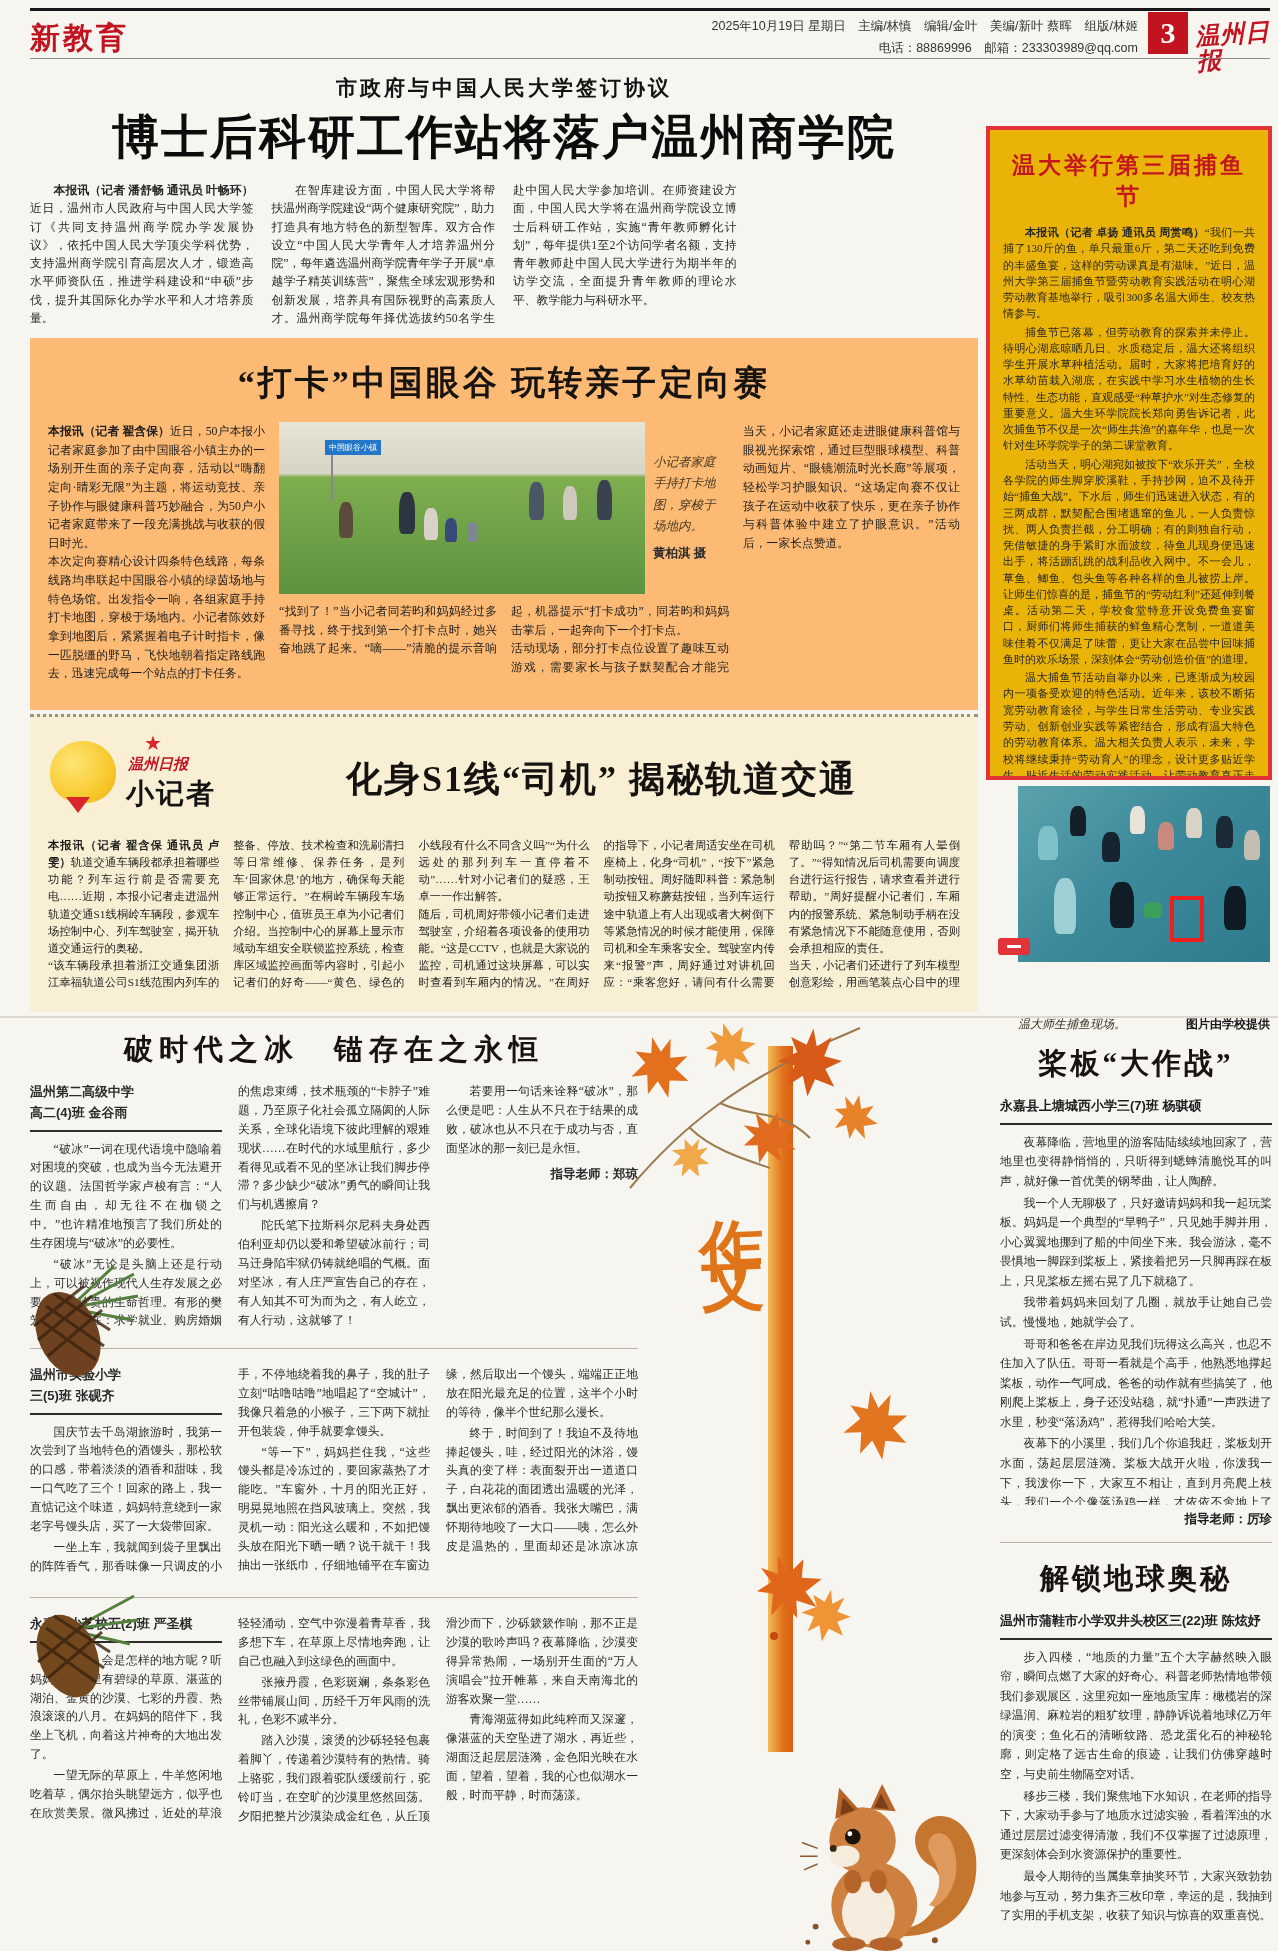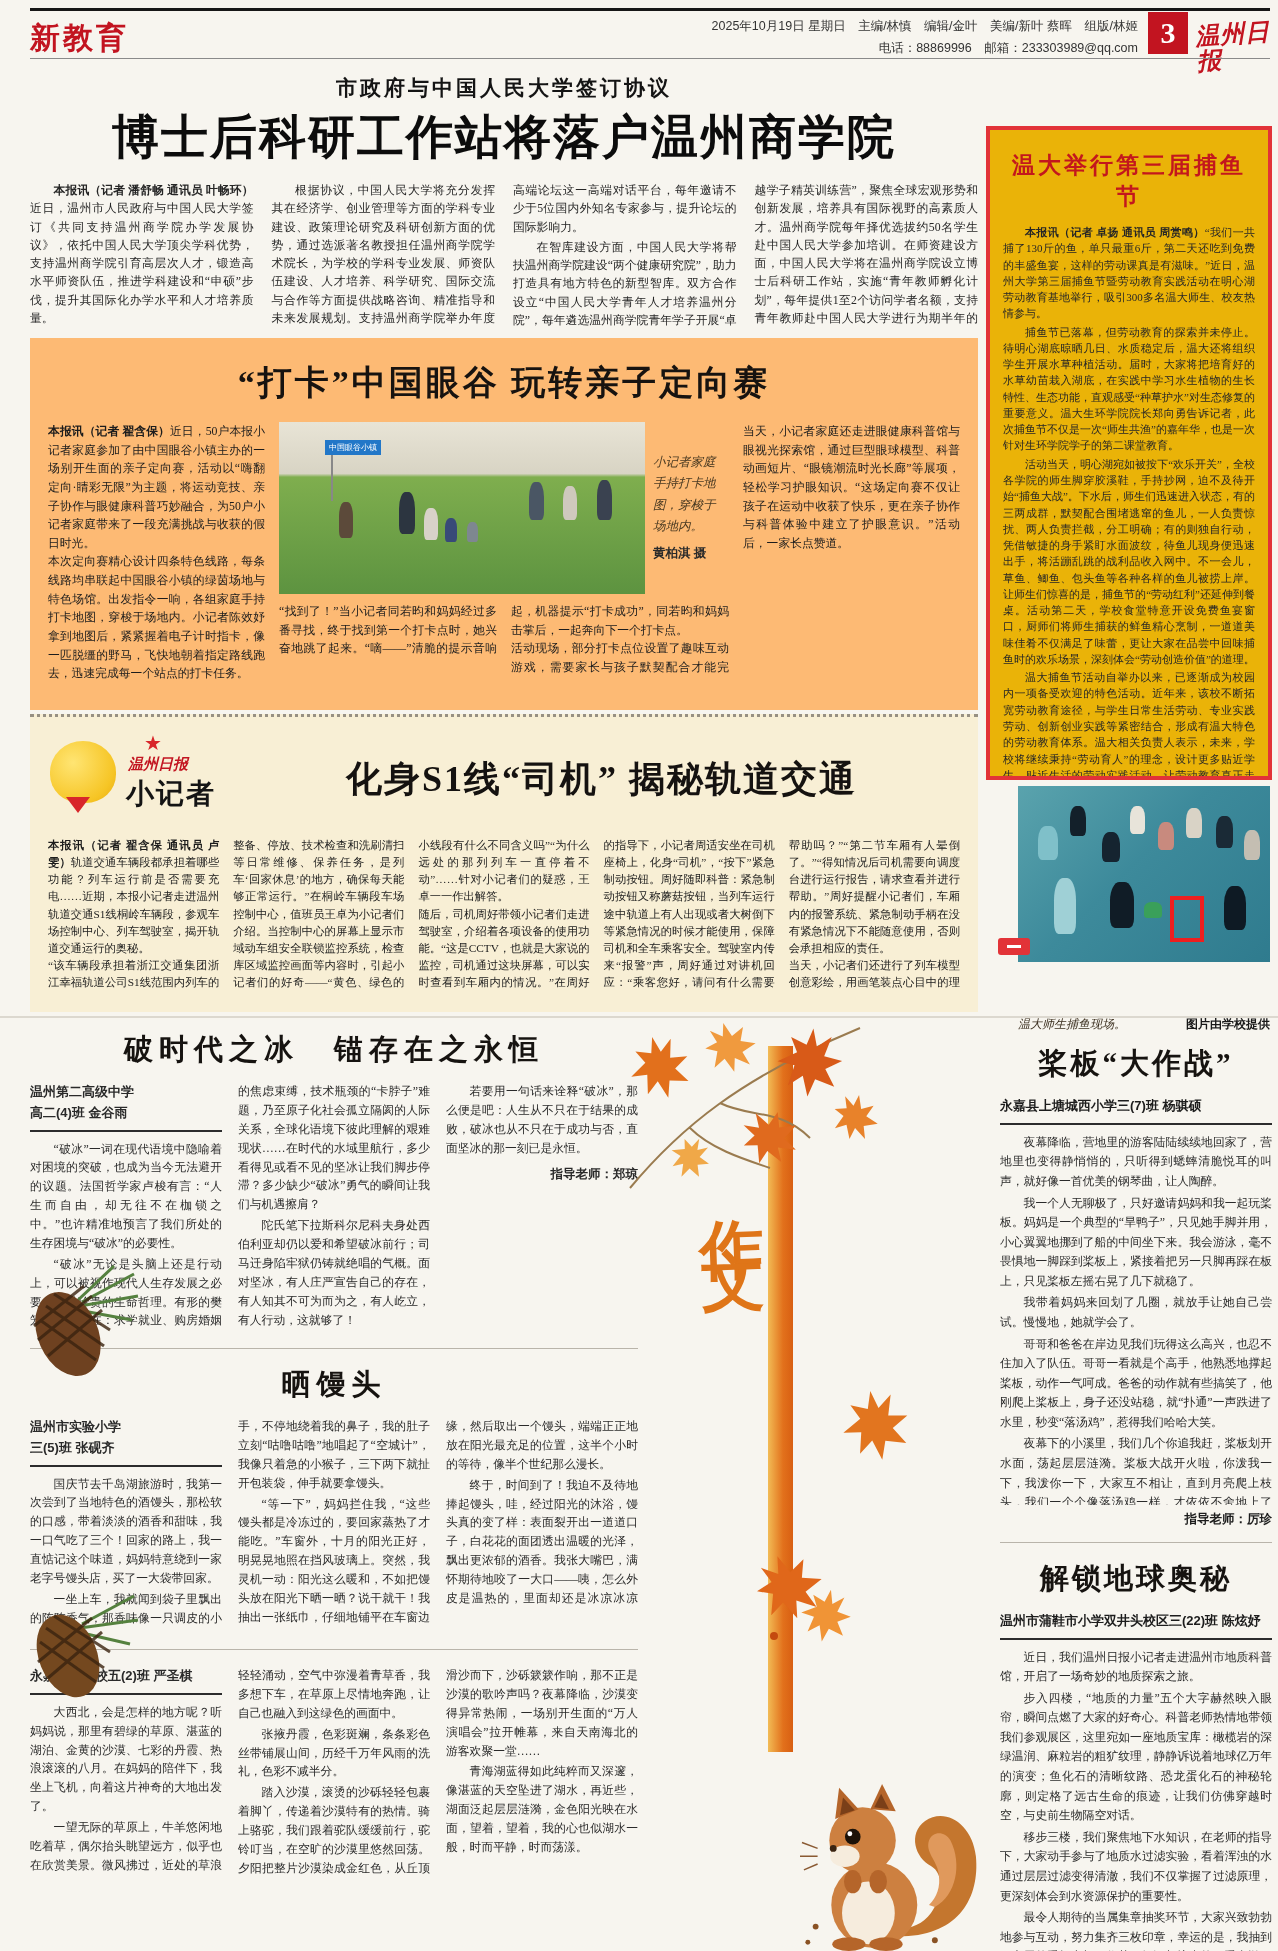--- a/index.html
+++ b/index.html
@@ -95,21 +95,20 @@
   </div>
   <div class="page-badge">3</div>
   <div class="masthead">温州日报</div>
   <div class="head-rule"></div>
 
   <div class="main-story">
     <div class="kicker">市政府与中国人民大学签订协议</div>
     <div class="main-hl">博士后科研工作站将落户温州商学院</div>
     <div class="main-body">
       <p><span class="lead">本报讯（记者 潘舒畅 通讯员 叶畅环）</span><span>近日，温州市人民政府与中国人民大学签订《共同支持温州商学院办学发展协议》，依托中国人民大学顶尖学科优势，支持温州商学院引育高层次人才，锻造高水平师资队伍，推进学科建设和“申硕”步伐，提升其国际化办学水平和人才培养质量。</span></p>
-      <p>根据协议，中国人民大学将充分发挥其在经济学、创业管理等方面的学科专业建设、政策理论研究及科研创新方面的优势，通过选派著名教授担任温州商学院学术院长，为学校的学科专业发展、师资队伍建设、人才培养、科学研究、国际交流与合作等方面提供战略咨询、精准指导和未来发展规划。支持温州商学院举办年度高端论坛这一高端对话平台，每年邀请不少于5位国内外知名专家参与，提升论坛的国际影响力。</p>
       <p>在智库建设方面，中国人民大学将帮扶温州商学院建设“两个健康研究院”，助力打造具有地方特色的新型智库。双方合作设立“中国人民大学青年人才培养温州分院”，每年遴选温州商学院青年学子开展“卓越学子精英训练营”，聚焦全球宏观形势和创新发展，培养具有国际视野的高素质人才。温州商学院每年择优选拔约50名学生赴中国人民大学参加培训。在师资建设方面，中国人民大学将在温州商学院设立博士后科研工作站，实施“青年教师孵化计划”，每年提供1至2个访问学者名额，支持青年教师赴中国人民大学进行为期半年的访学交流，全面提升青年教师的理论水平、教学能力与科研水平。</p>
 
     </div>
   </div>
 
   <div class="daka-panel">
     <div class="daka-hl">“打卡”中国眼谷 玩转亲子定向赛</div>
     <div class="daka-cols">
       <div class="dk-col">
         <p><span class="lead">本报讯（记者 翟含保）</span><span>近日，50户本报小记者家庭参加了由中国眼谷小镇主办的一场别开生面的亲子定向赛，活动以“嗨翻定向·睛彩无限”为主题，将运动竞技、亲子协作与眼健康科普巧妙融合，为50户小记者家庭带来了一段充满挑战与收获的假日时光。</span></p>
@@ -208,21 +207,20 @@
         </div>
         <p>“破冰”一词在现代语境中隐喻着对困境的突破，也成为当今无法避开的议题。法国哲学家卢梭有言：“人生而自由，却无往不在枷锁之中。”也许精准地预言了我们所处的生存困境与“破冰”的必要性。</p>
         <p>“破冰”无论是头脑上还是行动上，可以被视作现代人生存发展之必要，一种珍贵的生命哲理。有形的樊笼却无处不在：求学就业、购房婚姻的焦虑束缚，技术瓶颈的“卡脖子”难题，乃至原子化社会孤立隔阂的人际关系，全球化语境下彼此理解的艰难现状……在时代的水域里航行，多少看得见或看不见的坚冰让我们脚步停滞？多少缺少“破冰”勇气的瞬间让我们与机遇擦肩？</p>
         <p>陀氏笔下拉斯科尔尼科夫身处西伯利亚却仍以爱和希望破冰前行；司马迁身陷牢狱仍铸就绝唱的气概。面对坚冰，有人庄严宣告自己的存在，有人知其不可为而为之，有人屹立，有人行动，这就够了！</p>
         <p>若要用一句话来诠释“破冰”，那么便是吧：人生从不只在于结果的成败，破冰也从不只在于成功与否，直面坚冰的那一刻已是永恒。</p>
         <div class="teacher">指导老师：郑琼</div>
       </div>
     </div>
     <div class="essay-sep"></div>
     <div>
-      <div class="essay-title">晒馒头</div>
       <div class="essay-body" style="height:218px;">
         <div class="byline">
           <div>温州市实验小学</div>
           <div>三(5)班 张砚齐</div>
         </div>
         <p>国庆节去千岛湖旅游时，我第一次尝到了当地特色的酒馒头，那松软的口感，带着淡淡的酒香和甜味，我一口气吃了三个！回家的路上，我一直惦记这个味道，妈妈特意绕到一家老字号馒头店，买了一大袋带回家。</p>
         <p>一坐上车，我就闻到袋子里飘出的阵阵香气，那香味像一只调皮的小手，不停地绕着我的鼻子，我的肚子立刻“咕噜咕噜”地唱起了“空城计”，我像只着急的小猴子，三下两下就扯开包装袋，伸手就要拿馒头。</p>
         <p>“等一下”，妈妈拦住我，“这些馒头都是冷冻过的，要回家蒸热了才能吃。”车窗外，十月的阳光正好，明晃晃地照在挡风玻璃上。突然，我灵机一动：阳光这么暖和，不如把馒头放在阳光下晒一晒？说干就干！我抽出一张纸巾，仔细地铺平在车窗边缘，然后取出一个馒头，端端正正地放在阳光最充足的位置，这半个小时的等待，像半个世纪那么漫长。</p>
         <p>终于，时间到了！我迫不及待地捧起馒头，哇，经过阳光的沐浴，馒头真的变了样：表面裂开出一道道口子，白花花的面团透出温暖的光泽，飘出更浓郁的酒香。我张大嘴巴，满怀期待地咬了一大口——咦，怎么外皮是温热的，里面却还是冰凉冰凉的？还带着硬硬的面芯，瞬间我的心情跌到了谷底。</p>
 
@@ -256,21 +254,20 @@
         <p>夜幕下的小溪里，我们几个你追我赶，桨板划开水面，荡起层层涟漪。桨板大战开火啦，你泼我一下，我泼你一下，大家互不相让，直到月亮爬上枝头，我们一个个像落汤鸡一样，才依依不舍地上了岸。</p>
 
       </div>
       <div class="teacher">指导老师：厉珍</div>
     </div>
     <div class="essay-sep"></div>
     <div>
       <div class="essay-title" style="letter-spacing:3px;">解锁地球奥秘</div>
       <div class="byline">温州市蒲鞋市小学双井头校区三(22)班 陈炫妤</div>
       <div class="er-body">
-        <p>近日，我们温州日报小记者走进温州市地质科普馆，开启了一场奇妙的地质探索之旅。</p>
         <p>步入四楼，“地质的力量”五个大字赫然映入眼帘，瞬间点燃了大家的好奇心。科普老师热情地带领我们参观展区，这里宛如一座地质宝库：橄榄岩的深绿温润、麻粒岩的粗犷纹理，静静诉说着地球亿万年的演变；鱼化石的清晰纹路、恐龙蛋化石的神秘轮廓，则定格了远古生命的痕迹，让我们仿佛穿越时空，与史前生物隔空对话。</p>
         <p>移步三楼，我们聚焦地下水知识，在老师的指导下，大家动手参与了地质水过滤实验，看着浑浊的水通过层层过滤变得清澈，我们不仅掌握了过滤原理，更深刻体会到水资源保护的重要性。</p>
         <p>最令人期待的当属集章抽奖环节，大家兴致勃勃地参与互动，努力集齐三枚印章，幸运的是，我抽到了实用的手机支架，收获了知识与惊喜的双重喜悦。</p>
 
       </div>
     </div>
   </div>
 
   <div class="ribbon"></div>
   <div class="zuowen">作文</div>

